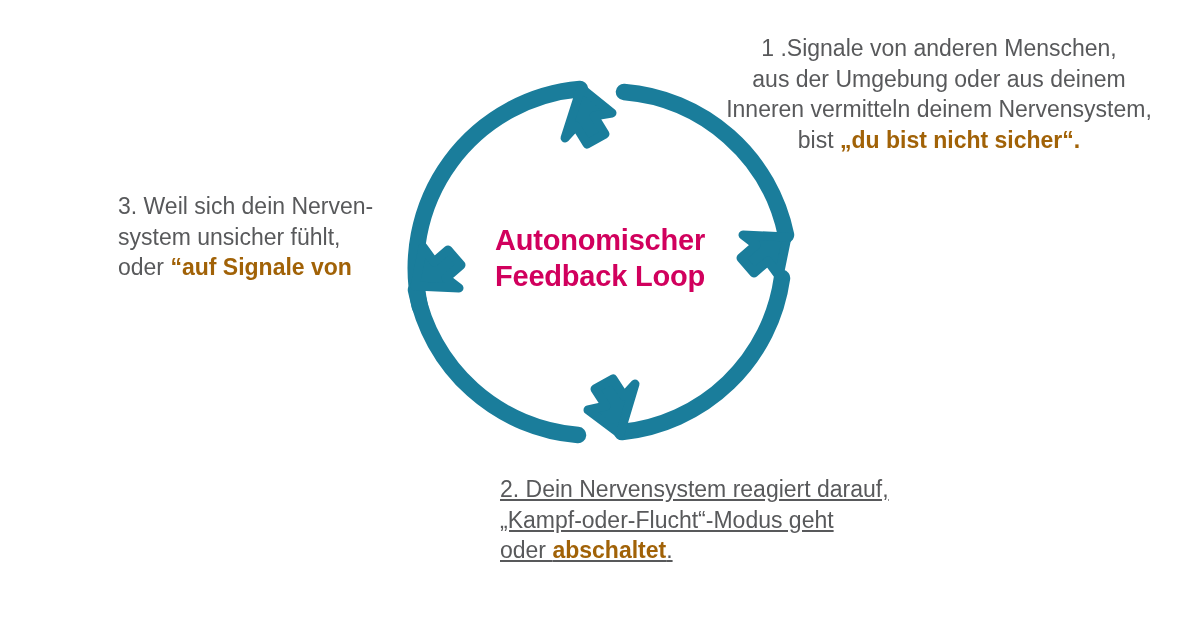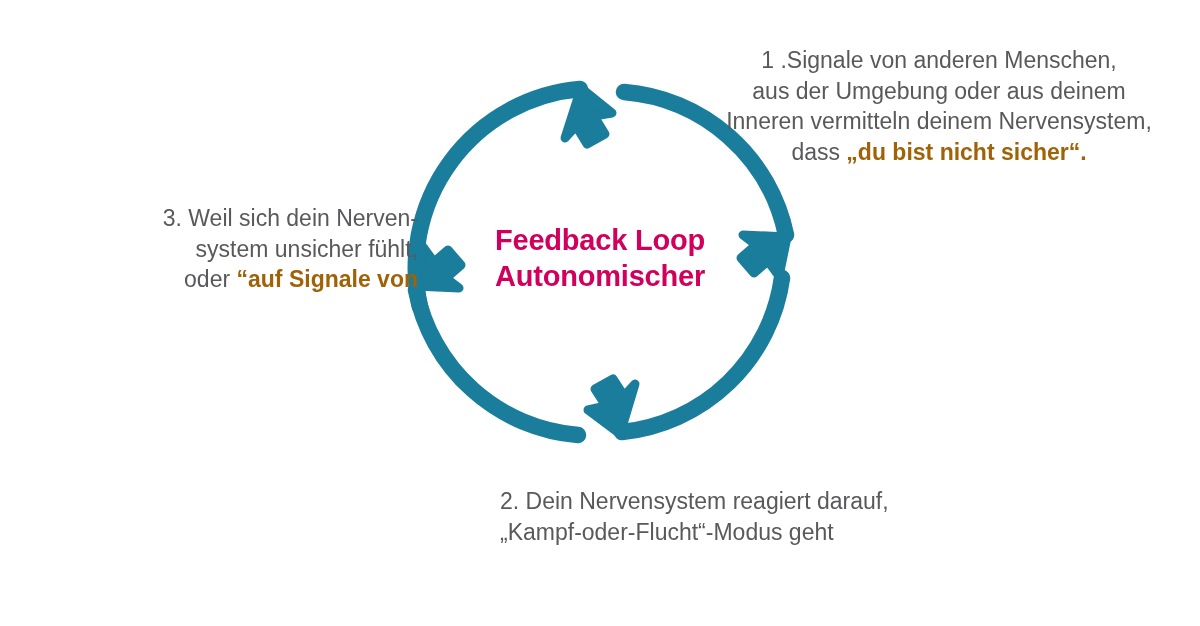--- a/index.html
+++ b/index.html
@@ -45,48 +45,48 @@
   }
   #center-label .cl-line { display: block; white-space: nowrap; }
 
   
   .step-block {
     position: absolute;
     color: #58595B;
     font-size: 23px;
     line-height: 30.5px;
     font-weight: 400;
-    margin-top: 12px;
   }
   .step-block .ln { display: block; white-space: nowrap; }
   .hl {
     color: #a16207;
     font-weight: bold;
   }
 
   
   #step-1 {
     left: 686px;
     top: 33px;
     width: 506px;
     text-align: center;
   }
   
   #step-2 {
     left: 500px;
     top: 474px;
     width: 480px;
     text-align: left;
+    text-decoration: underline;
   }
   
   #step-3 {
     left: 118px;
     top: 191px;
     width: 300px;
-    text-align: right;
+    text-align: left;
   }
 </style>
 </head>
 <body>
 
 <div id="canvas">
 
   <div id="cycle-diagram">
     <svg id="cycle-svg" viewBox="0 0 404 380" xmlns="http://www.w3.org/2000/svg">
       <g fill="none" stroke="#1A7D9B" stroke-width="16.5" stroke-linecap="round">
@@ -104,45 +104,48 @@
 
       <path d="M 389,165 L 381,204 L 370,189 L 356,201 L 343,186 L 358,173 L 345,163 Z" fill="#1A7D9B" stroke="#1A7D9B" stroke-width="9" stroke-linejoin="round"></path>
 
       <path d="M 222,362 L 190,338 L 208,334 L 197,317 L 215,307 L 226,324 L 237,312 Z" fill="#1A7D9B" stroke="#1A7D9B" stroke-width="9" stroke-linejoin="round"></path>
 
       <path d="M 17,214 L 25,175 L 36,190 L 50,178 L 63,193 L 48,206 L 61,216 Z" fill="#1A7D9B" stroke="#1A7D9B" stroke-width="9" stroke-linejoin="round"></path>
     </svg>
   </div>
 
   <div id="center-label">
+    <span class="cl-line">Autonomischer</span>
     <span class="cl-line">Feedback Loop</span>
-    <span class="cl-line">Autonomischer</span>
   </div>
 
   <div id="step-1" class="step-block">
     <span class="ln">
       <span>1 .Signale von anderen Menschen,</span>
     </span>
     <span class="ln">
       <span>aus der Umgebung oder aus deinem</span>
     </span>
     <span class="ln">
       <span>Inneren vermitteln deinem Nervensystem,</span>
     </span>
     <span class="ln">
-      <span>dass </span><span class="hl">„du bist nicht sicher“.</span>
+      <span>bist </span><span class="hl">„du bist nicht sicher“.</span>
     </span>
   </div>
 
   <div id="step-2" class="step-block">
     <span class="ln">
       <span>2. Dein Nervensystem reagiert darauf,</span>
     </span>
     <span class="ln">
       <span>„Kampf-oder-Flucht“-Modus geht</span>
+    </span>
+    <span class="ln">
+      <span>oder </span><span class="hl">abschaltet</span><span>.</span>
     </span>
   </div>
 
   <div id="step-3" class="step-block">
     <span class="ln">
       <span>3. Weil sich dein Nerven-</span>
     </span>
     <span class="ln">
       <span>system unsicher fühlt,</span>
     </span>

